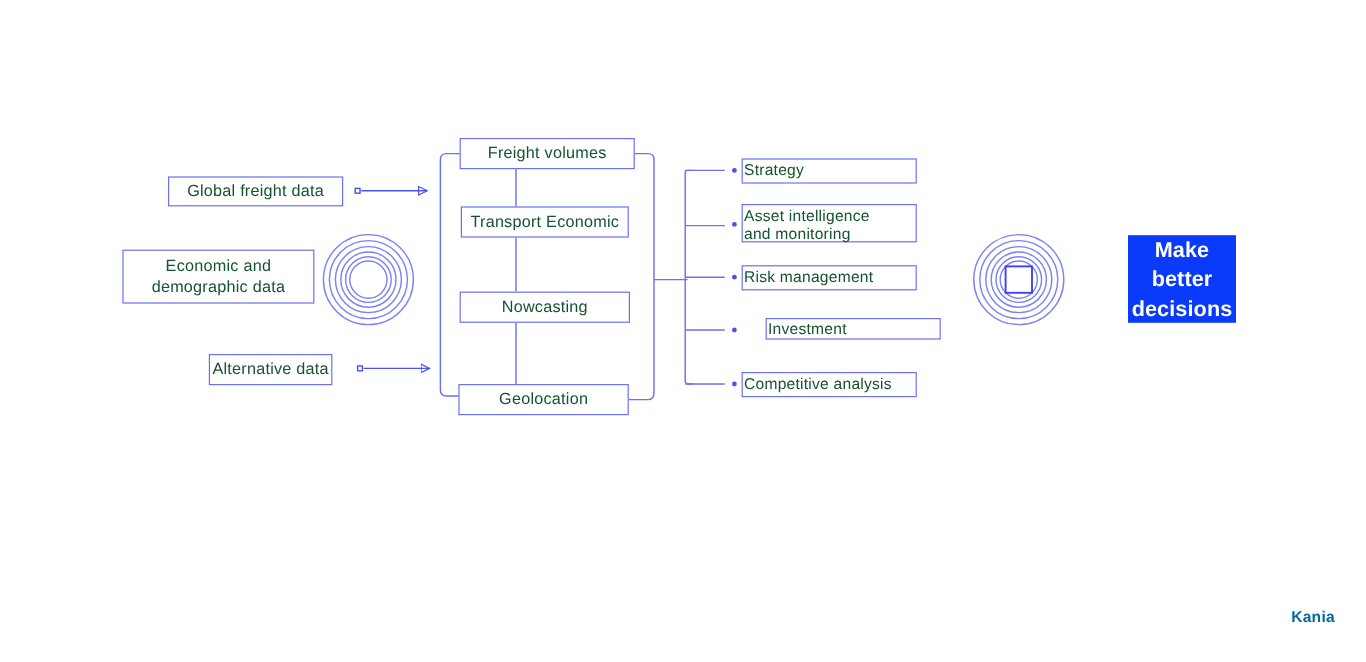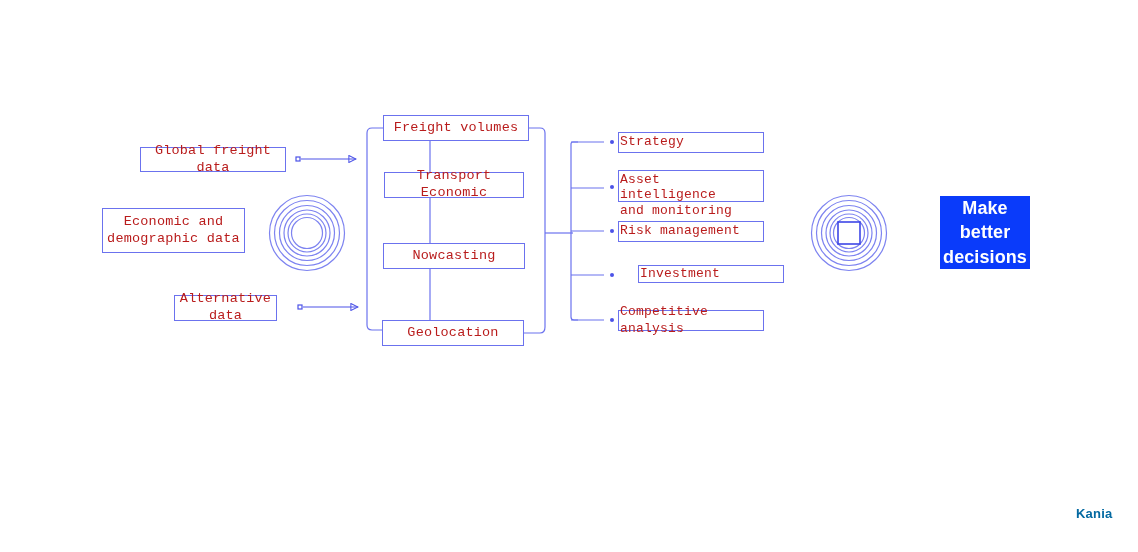--- a/index.html
+++ b/index.html
@@ -18,41 +18,41 @@
     position: absolute;
     left: 0;
     top: 0;
     width: 1138px;
     height: 552px;
   }
   .node {
     position: absolute;
     box-sizing: border-box;
     border: 1px solid #6B72EE;
-    color: #b91c1c;
+    color: #14532d;
     display: flex;
     align-items: center;
     justify-content: center;
-    font-family: Liberation Mono, monospace;
+    font-family: Liberation Sans, sans-serif;
     font-size: 13.5px;
     line-height: 1.25;
     letter-spacing: 0.2px;
     white-space: pre-line;
     text-align: center;
     background: transparent;
   }
   .node.left-align {
     justify-content: flex-start;
     text-align: left;
     padding-left: 1px;
   }
 
   
   #src-global   { left: 140px; top: 147px; width: 146px; height: 25px; }
-  #src-economic { left: 102px; top: 208px; width: 143px; height: 45px; }
+  #src-economic { left: 102px; top: 208px; width: 160px; height: 45px; }
   #src-alt      { left: 174px; top: 295px; width: 103px; height: 26px; }
 
   
   #ctr-freight   { left: 383px; top: 115px; width: 146px; height: 26px; }
   #ctr-transport { left: 384px; top: 172px; width: 140px; height: 26px; }
   #ctr-nowcast   { left: 383px; top: 243px; width: 142px; height: 26px; }
   #ctr-geo       { left: 382px; top: 320px; width: 142px; height: 26px; }
 
   
   #out-strategy    { left: 618px; top: 132px; width: 146px; height: 21px; }

